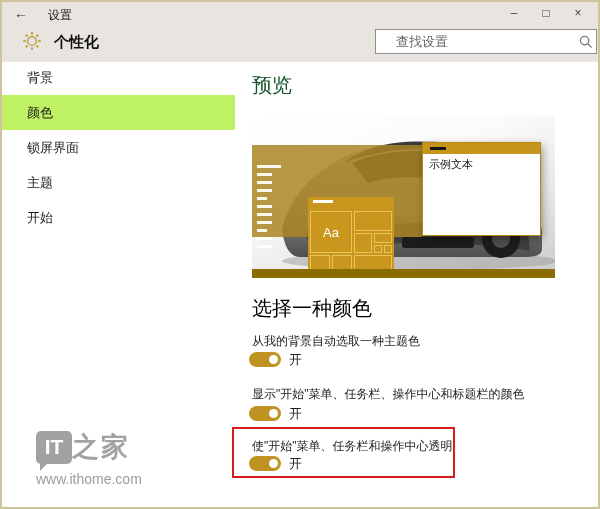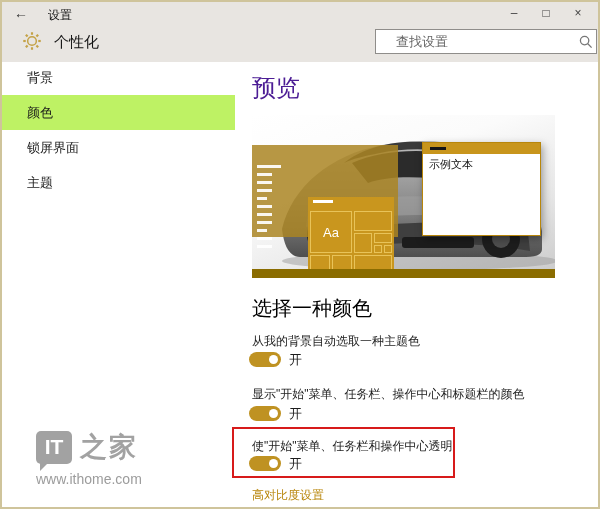--- a/index.html
+++ b/index.html
@@ -10,46 +10,46 @@
     -webkit-font-smoothing:antialiased;
   }
   
   .topbar{position:absolute;left:0;top:0;width:100%;height:60px;background:#e8e5e1;}
   .back-btn{position:absolute;left:12px;top:3px;font-size:14px;color:#333;cursor:pointer;}
   .win-title{position:absolute;left:46px;top:5px;font-size:12px;color:#111;}
   .win-controls{position:absolute;right:4px;top:0;display:flex;}
   .win-btn{width:32px;height:22px;display:flex;align-items:center;justify-content:center;
     font-size:12px;color:#444;cursor:pointer;}
   .gear{position:absolute;left:20px;top:29px;}
-  .app-title{position:absolute;left:52px;top:31px;font-size:15px;font-weight:normal;color:#111;}
+  .app-title{position:absolute;left:52px;top:31px;font-size:15px;font-weight:bold;color:#111;}
   .search-box{position:absolute;left:373px;top:27px;width:222px;height:25px;box-sizing:border-box;
     border:1px solid #8f8d8a;background:#fff;font-size:13px;color:#333;padding:0 26px 0 20px;outline:none;
     font-family:"Liberation Sans","DejaVu Sans",sans-serif;}
   .search-box::placeholder{color:#666;}
   .search-icon{position:absolute;left:577px;top:33px;}
   
   .sidebar{position:absolute;left:0;top:58px;width:233px;}
   .side-item{height:35px;line-height:35px;padding-left:25px;font-size:13px;color:#1a1a1a;cursor:pointer;}
   .side-item.selected{background:#bef264;}
   
   .watermark{position:absolute;left:34px;top:427px;}
-  .logo-row{display:flex;align-items:center;gap:8px;}
+  .logo-row{display:flex;align-items:center;}
   .logo-box{position:relative;width:36px;height:33px;background:#a2a2a2;border-radius:5px;
     color:#fff;font-weight:bold;font-size:21px;display:flex;align-items:center;justify-content:center;}
   .logo-box::after{content:"";position:absolute;left:4px;bottom:-7px;
     border:5px solid transparent;border-top-color:#a2a2a2;border-left-color:#a2a2a2;}
   .logo-suffix{font-size:27px;color:#a2a2a2;font-weight:bold;letter-spacing:2px;}
   .wm-url{margin-top:6px;color:#9c9c9c;font-size:14px;}
   
-  .preview-heading{position:absolute;left:250px;top:70px;font-size:24px;color:#4c1d95;}
+  .preview-heading{position:absolute;left:250px;top:70px;font-size:20px;color:#14532d;}
   .preview-box{position:absolute;left:250px;top:113px;width:303px;height:163px;overflow:hidden;}
   .photo{position:absolute;inset:0;background:linear-gradient(160deg,#ffffff 0%,#fbfbfb 35%,#e6e6e6 70%,#c9c9c9 100%);}
   .car-svg{position:absolute;left:0;top:0;}
   .pv-taskbar{position:absolute;left:0;right:0;bottom:0;height:9px;background:#8a6c00;}
-  .start-overlay{position:absolute;left:0;top:30px;width:146px;height:92px;background:rgba(170,133,35,0.85);}
+  .start-overlay{position:absolute;left:0;top:30px;width:146px;height:92px;background:rgba(170,133,35,0.85);padding-left:24px;}
   .menu-lines{position:absolute;left:5px;top:20px;display:flex;flex-direction:column;gap:5px;}
   .menu-lines .line{height:3px;background:rgba(255,255,255,0.92);}
   .menu-lines .line:nth-child(1){width:24px;}
   .menu-lines .line:nth-child(n+2){width:15px;}
   .menu-lines .line:nth-child(5){width:10px;}
   .menu-lines .line:nth-child(9){width:10px;}
   .tile-area{position:absolute;left:56px;top:52px;width:86px;height:102px;background:#c9961e;}
   .tile-dash{position:absolute;left:5px;top:3px;width:20px;height:3px;background:#fff;}
   .t{position:absolute;border:1px solid rgba(235,200,95,0.9);box-sizing:border-box;}
   .tA{left:2px;top:14px;width:42px;height:42px;display:flex;align-items:center;justify-content:center;
@@ -118,20 +118,21 @@
         <line x1="8.8" y1="8.8" x2="12.6" y2="12.6" stroke="#777" stroke-width="1.3"></line>
       </svg>
     </span>
   </div>
 
   <div class="sidebar">
     <div class="side-item">背景</div>
     <div class="side-item selected">颜色</div>
     <div class="side-item">锁屏界面</div>
     <div class="side-item">主题</div>
+    <div class="side-item">开始</div>
   </div>
 
   <div class="watermark">
     <div class="logo-row">
       <div class="logo-box">IT</div>
       <span class="logo-suffix">之家</span>
     </div>
     <div class="wm-url">www.ithome.com</div>
   </div>
 
@@ -215,15 +216,14 @@
   </div>
   <div class="toggle-state" style="top:404px">开</div>
 
   <div class="highlight-rect"></div>
   <div class="row-label" style="top:436px">使"开始"菜单、任务栏和操作中心透明</div>
   <div class="toggle" style="top:454px">
     <div class="thumb"></div>
   </div>
   <div class="toggle-state" style="top:454px">开</div>
 
-  <div class="hc-link">高对比度设置</div>
 
 </div>
 
 </body></html>

